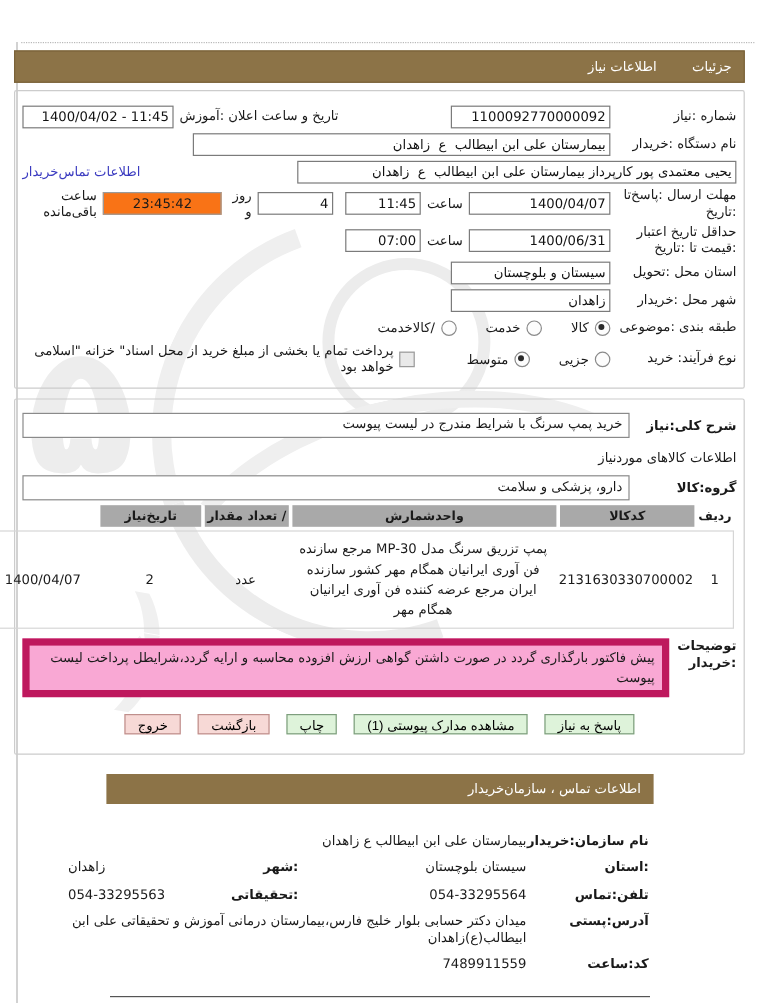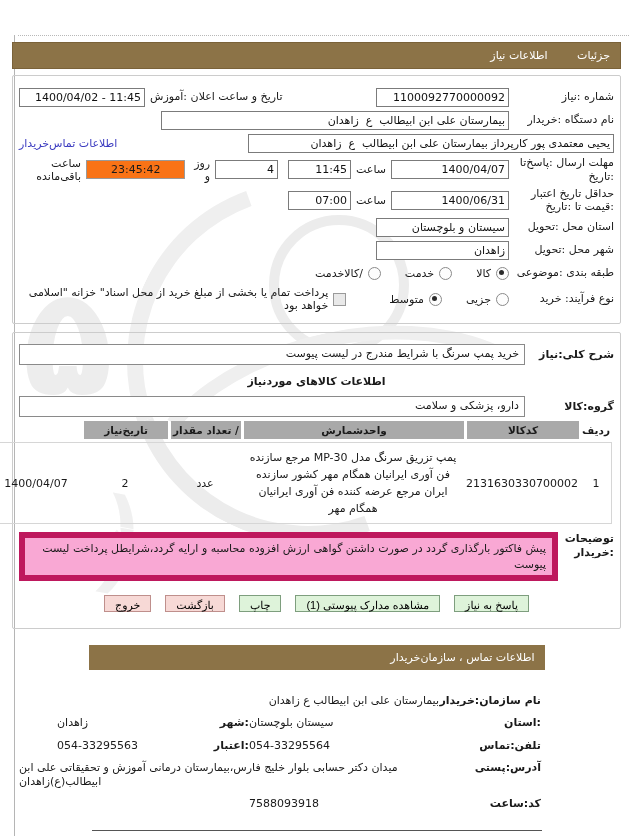--- a/index.html
+++ b/index.html
@@ -45,41 +45,41 @@
   .link{color:#3b3bc0;cursor:pointer;}
 
   .radio{flex:none;width:11px;height:11px;border:1px solid #8a8a8a;border-radius:50%;background:#fdfdfd;position:relative;display:inline-block;}
   .radio.sel::after{content:"";position:absolute;left:2px;top:2px;width:5px;height:5px;border-radius:50%;background:#2b2b2b;}
   .checkbox{flex:none;width:11px;height:11px;border:1px solid #9a9a9a;background:#e9e9e9;display:inline-block;}
   .opt-gap{width:14px;flex:none;}
 
   .blabel{font-weight:bold;flex:none;}
   .dlabel{font-weight:bold;width:84px;flex:none;}
   .descbox{border:1px solid #8a8a8a;background:#fff;flex:1;padding:2px 5px;min-height:15px;}
-  .section-h{font-weight:bold;margin:10px 0 8px 0;text-align:center;}
+  .section-h{font-weight:normal;margin:10px 0 8px 0;}
 
   .tbl{margin:4px 2px 0 2px;display:grid;grid-template-columns:30px 112px 220px 70px 84px 88px;gap:3px;}
   .th{background:#a9a9a9;color:#1a1a1a;font-weight:bold;font-size:10.5px;text-align:center;padding:3px 2px;}
   .th.plain{background:transparent;}
   .tbody{grid-column:1 / -1;border:1px solid #d6d6d6;display:grid;grid-template-columns:30px 112px 220px 70px 84px 88px;gap:3px;}
   .td{display:flex;align-items:center;justify-content:center;text-align:center;padding:6px 2px;font-size:11px;line-height:1.55;}
 
   .notes-row{display:flex;align-items:flex-start;gap:4px;margin:8px 0 0 0;}
   .notes-box{border:6px solid #be185d;background:#f9a8d4;flex:1;padding:3px 6px;line-height:1.4;}
 
   .btn-row{display:flex;justify-content:center;gap:14px;margin:14px 0 4px 0;}
   .btn{height:17px;line-height:17px;padding:1px 10px;font-size:11px;cursor:pointer;}
   .btn.green{background:#def3da;border:1px solid #7e9e7e;}
   .btn.pink{background:#f7d9d6;border:1px solid #bf8f8c;}
 
   .contact{padding:16px 80px 0 0;}
   .crow{display:flex;align-items:flex-start;margin:8px 0;}
   .clabel{font-weight:bold;flex:none;width:102px;line-height:1.3;}
   .clabel2{font-weight:bold;flex:none;width:62px;}
-  .cval{flex:none;width:190px;text-align:left;line-height:1.3;}
+  .cval{flex:none;width:190px;text-align:right;line-height:1.3;}
   .cval2{flex:none;width:130px;text-align:left;}
   .cval.wide{width:420px;}
 
   .hr{width:450px;margin:18px auto 14px auto;border-top:1px solid #555;}
   .creator{padding-right:155px;}
 </style>
 </head>
 <body>
 
 <div class="top-dotted"></div>
@@ -139,21 +139,21 @@
       <span>ساعت</span>
       <input class="inp w55" readonly="" value="07:00" style="">
     </div>
 
     <div class="frow">
       <span class="flabel">استان محل :تحویل</span>
       <input class="inp w125" readonly="" value="سیستان و بلوچستان" style="">
     </div>
 
     <div class="frow">
-      <span class="flabel">شهر محل :تحویل</span>
+      <span class="flabel">شهر محل :خریدار</span>
       <input class="inp w125" readonly="" value="زاهدان" style="">
     </div>
 
     <div class="frow">
       <span class="flabel">طبقه بندی :موضوعی</span>
       <span class="radio sel"></span>
       <span>کالا</span>
       <span class="opt-gap"></span>
       <span class="radio"></span>
       <span>خدمت</span>
@@ -234,32 +234,32 @@
     <div class="crow">
       <span class="clabel">:استان</span>
       <span class="cval">سیستان بلوچستان</span>
       <span class="clabel2">:شهر</span>
       <span class="cval2">زاهدان</span>
     </div>
 
     <div class="crow">
       <span class="clabel">تلفن:تماس</span>
       <span class="cval">054-33295564</span>
-      <span class="clabel2">:اعتبار</span>
+      <span class="clabel2">:تحقیقاتی</span>
       <span class="cval2">054-33295563</span>
     </div>
 
     <div class="crow">
       <span class="clabel">آدرس:پستی</span>
       <span class="cval wide">میدان دکتر حسابی بلوار خلیج فارس،بیمارستان درمانی آموزش و تحقیقاتی علی ابن ابیطالب(ع)زاهدان</span>
     </div>
 
     <div class="crow">
       <span class="clabel">کد:ساعت</span>
-      <span class="cval">7588093918</span>
+      <span class="cval">7489911559</span>
     </div>
 
   </div>
 
   <div class="hr"></div>
 
   <div class="creator">
     <div class="section-h">اطلاعات ایجادکننده:درخواست</div>
 
   </div>

